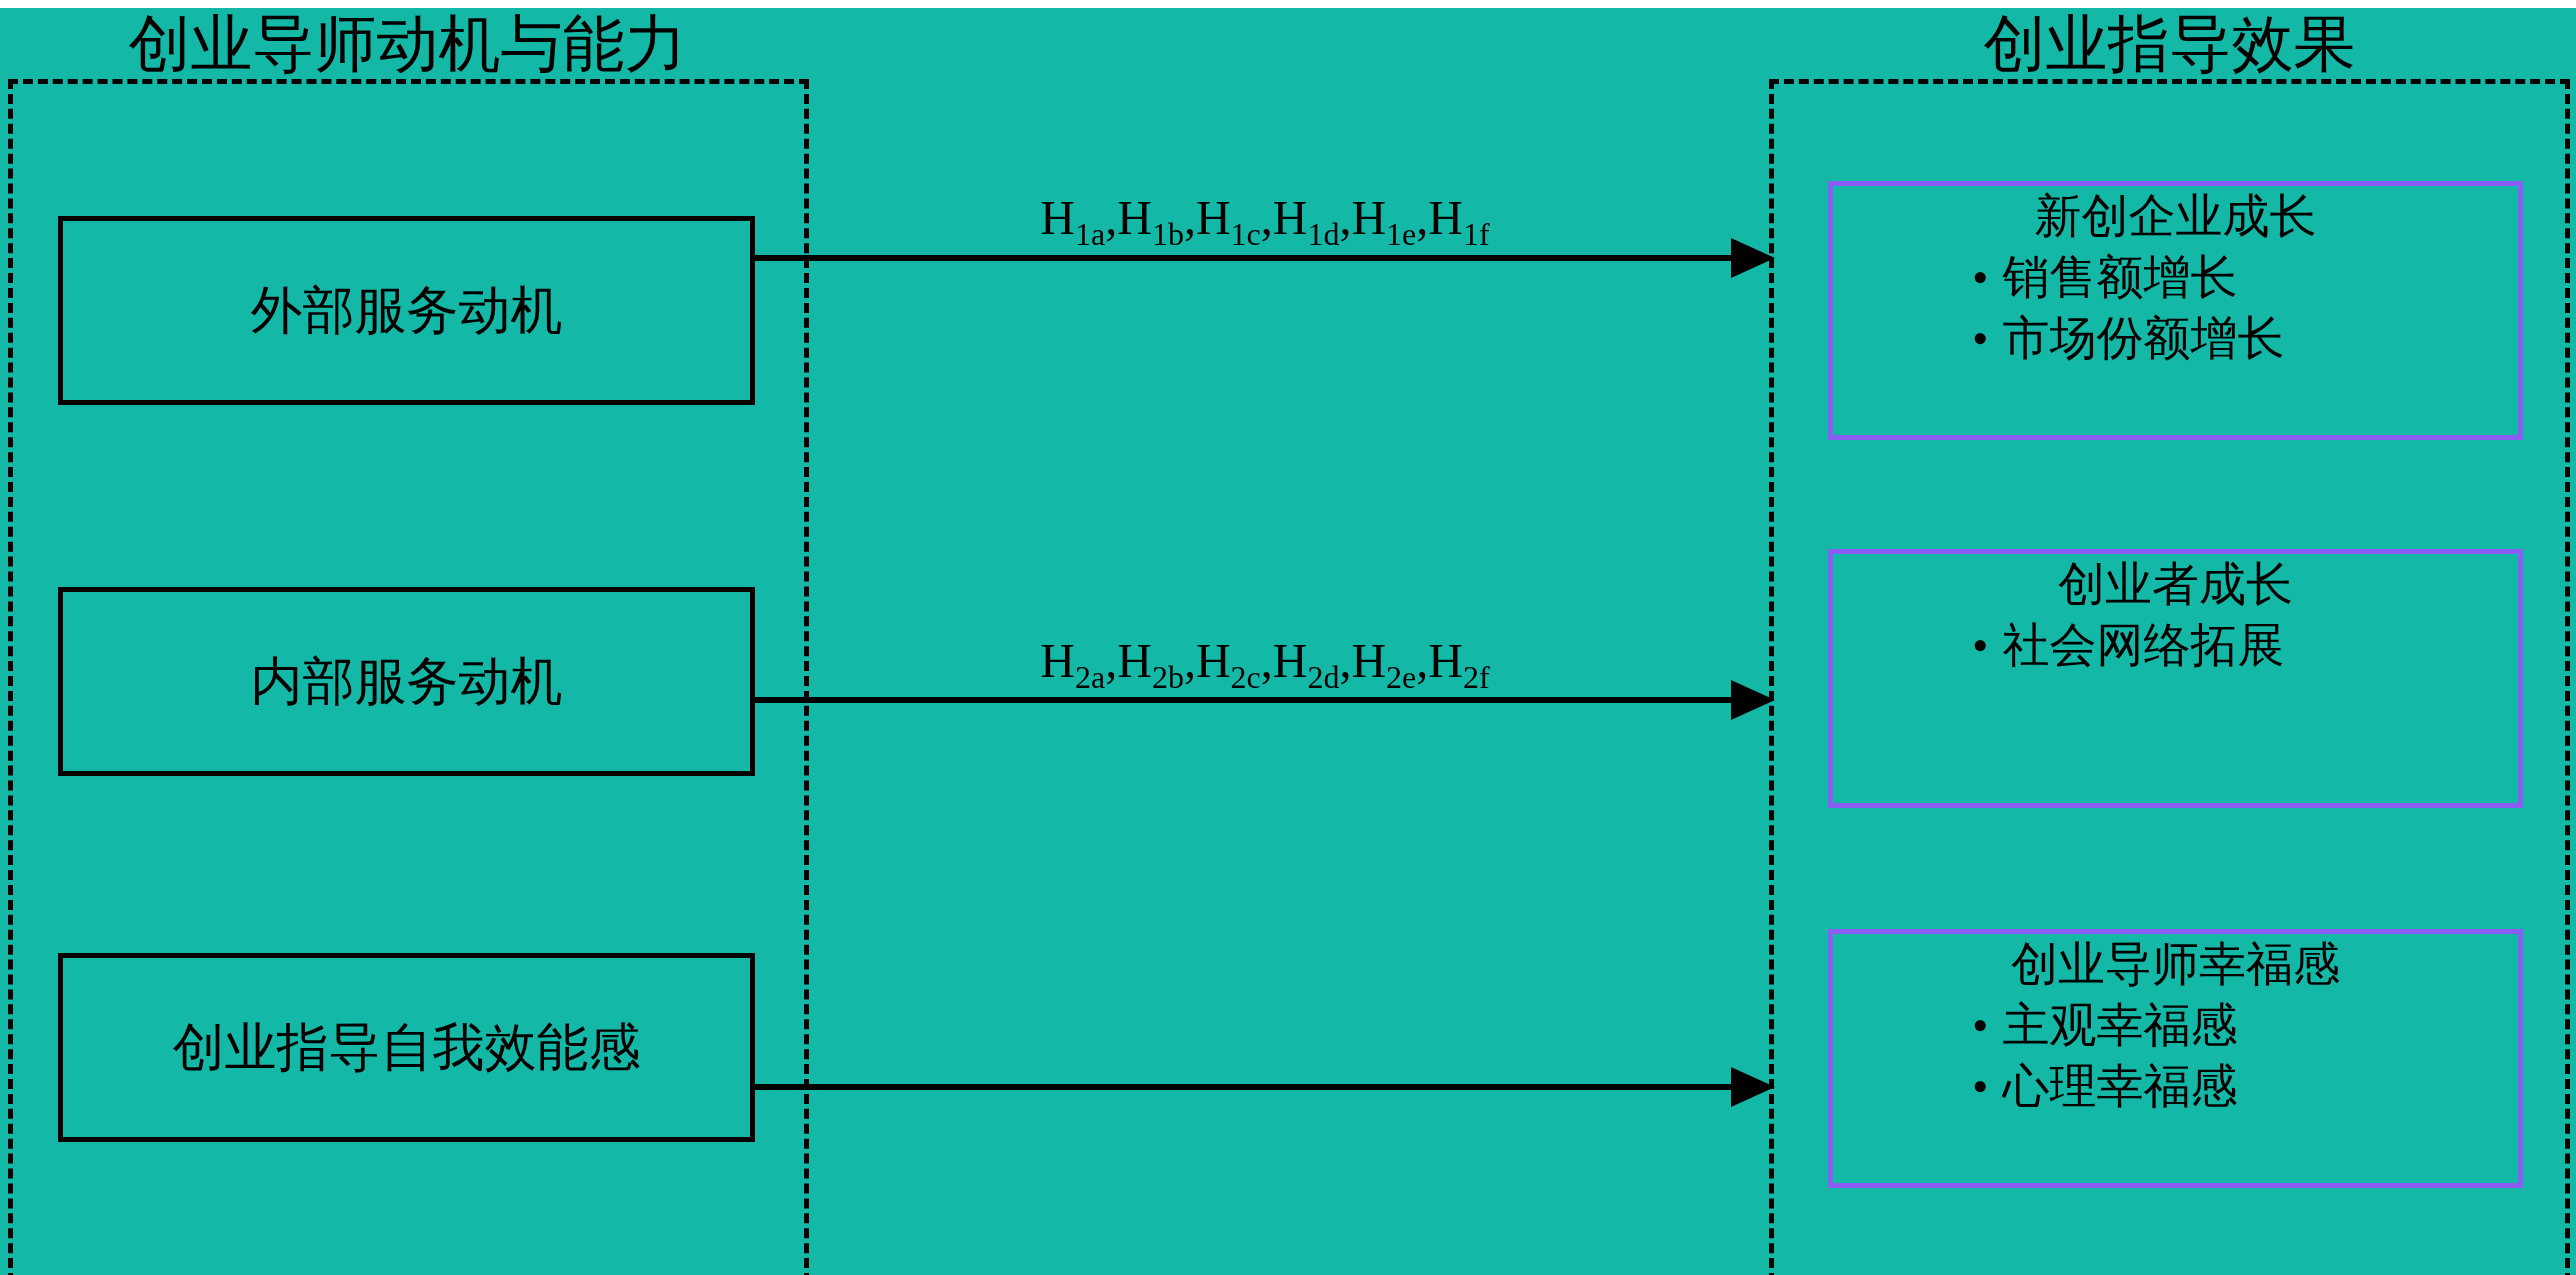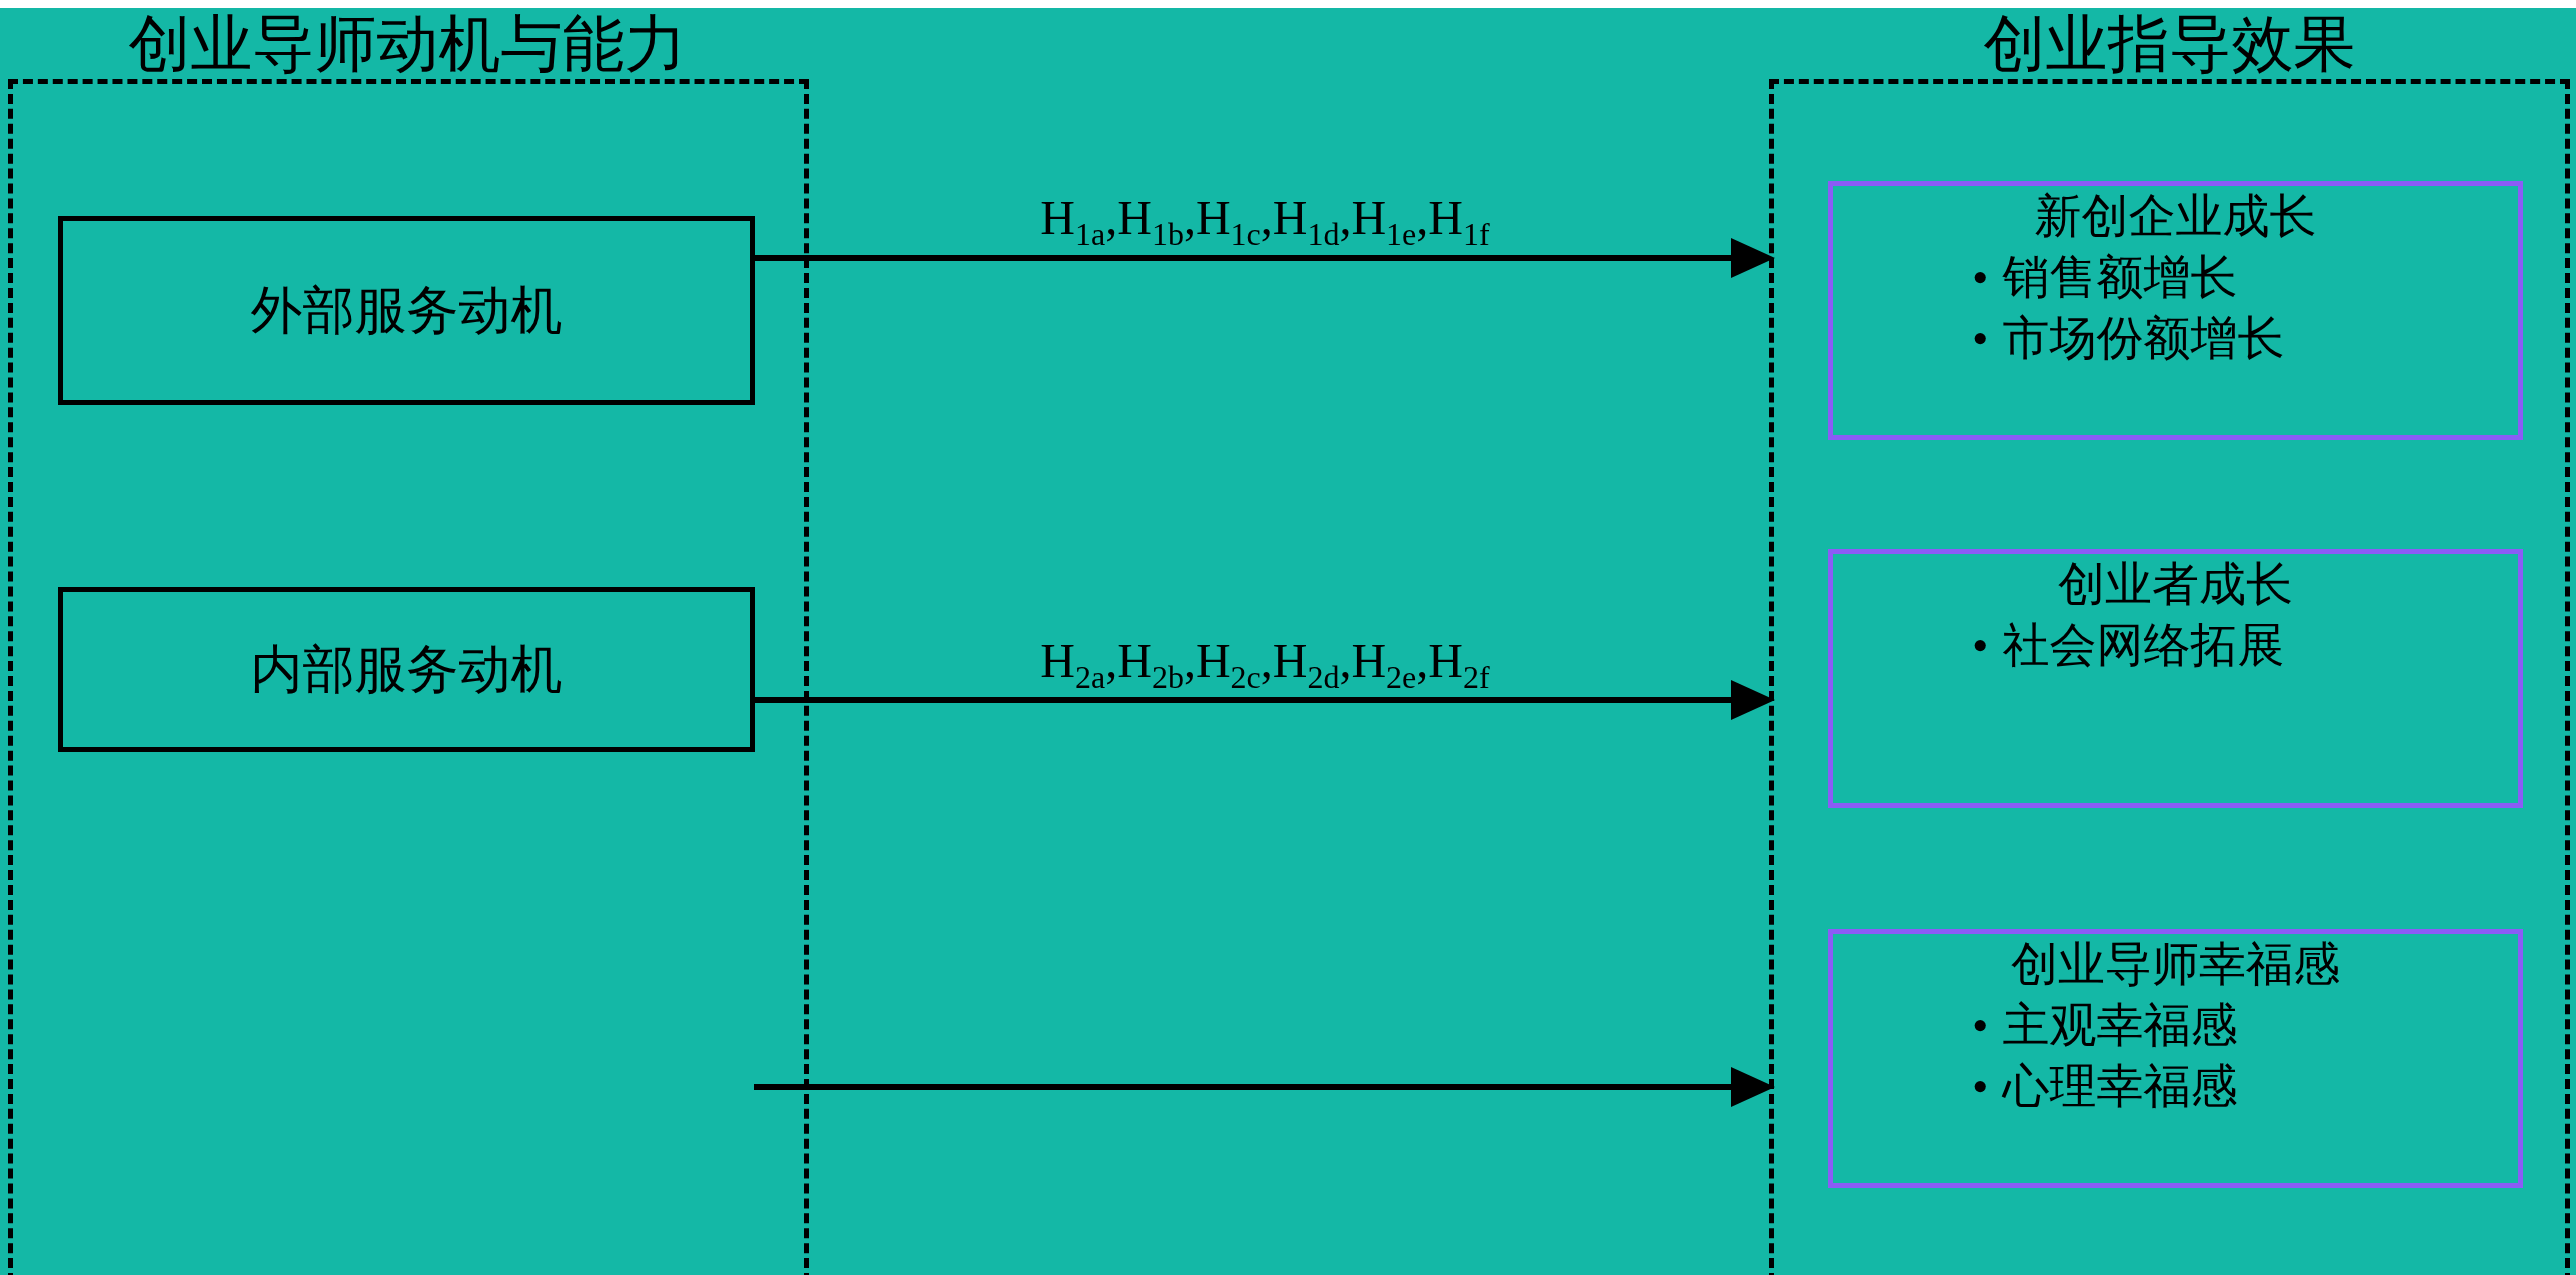--- a/index.html
+++ b/index.html
@@ -86,22 +86,25 @@
 
   <div class="gtitle" style="left:8px; top:4px; width:799px;">创业导师动机与能力</div>
   <div class="gtitle" style="left:1769px; top:4px; width:801px;">创业指导效果</div>
 
   <div class="dashed" style="left:8px; top:71px; width:801px; height:1204px;"></div>
   <div class="dashed" style="left:1769px; top:71px; width:801px; height:1204px;"></div>
 
   <div class="sbox" style="left:58px; top:208px; width:697px; height:189px;">
     <span>外部服务动机</span>
   </div>
-  <div class="sbox" style="left:58px; top:579px; width:697px; height:165px;">
+  <div class="sbox" style="left:58px; top:579px; width:697px; height:189px;">
     <span>内部服务动机</span>
+  </div>
+  <div class="sbox" style="left:58px; top:945px; width:697px; height:189px;">
+    <span>创业指导自我效能感</span>
   </div>
 
   <div class="rbox" style="left:1828px; top:173px; width:695px; height:259px;">
     <div class="rtitle">新创企业成长</div>
     <div class="bullet"><span class="dot">•</span><span>销售额增长</span></div>
     <div class="bullet"><span class="dot">•</span><span>市场份额增长</span></div>
   </div>
 
   <div class="rbox" style="left:1828px; top:541px; width:695px; height:259px;">
     <div class="rtitle">创业者成长</div>

